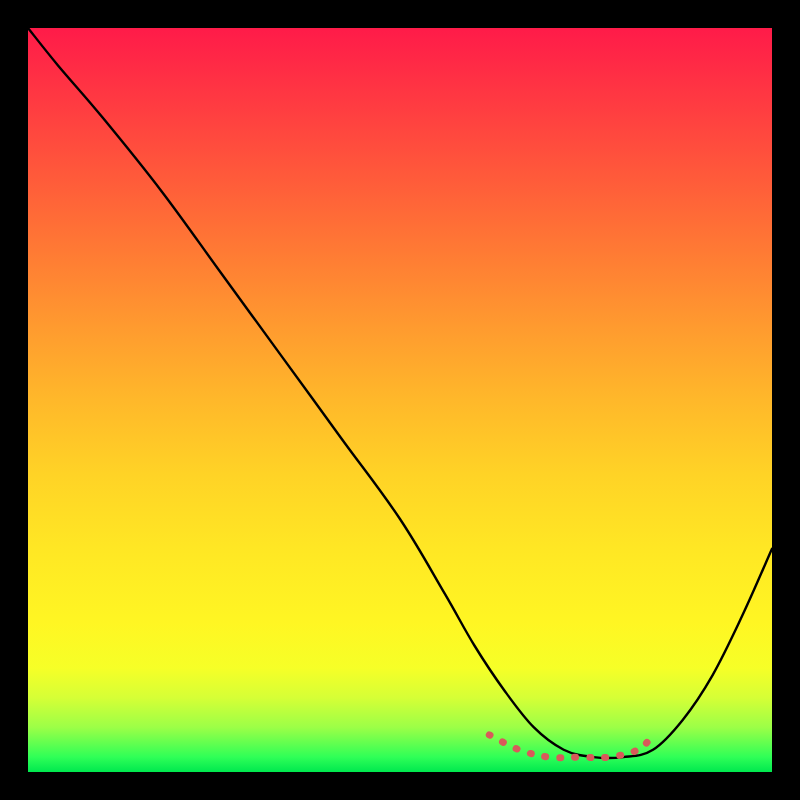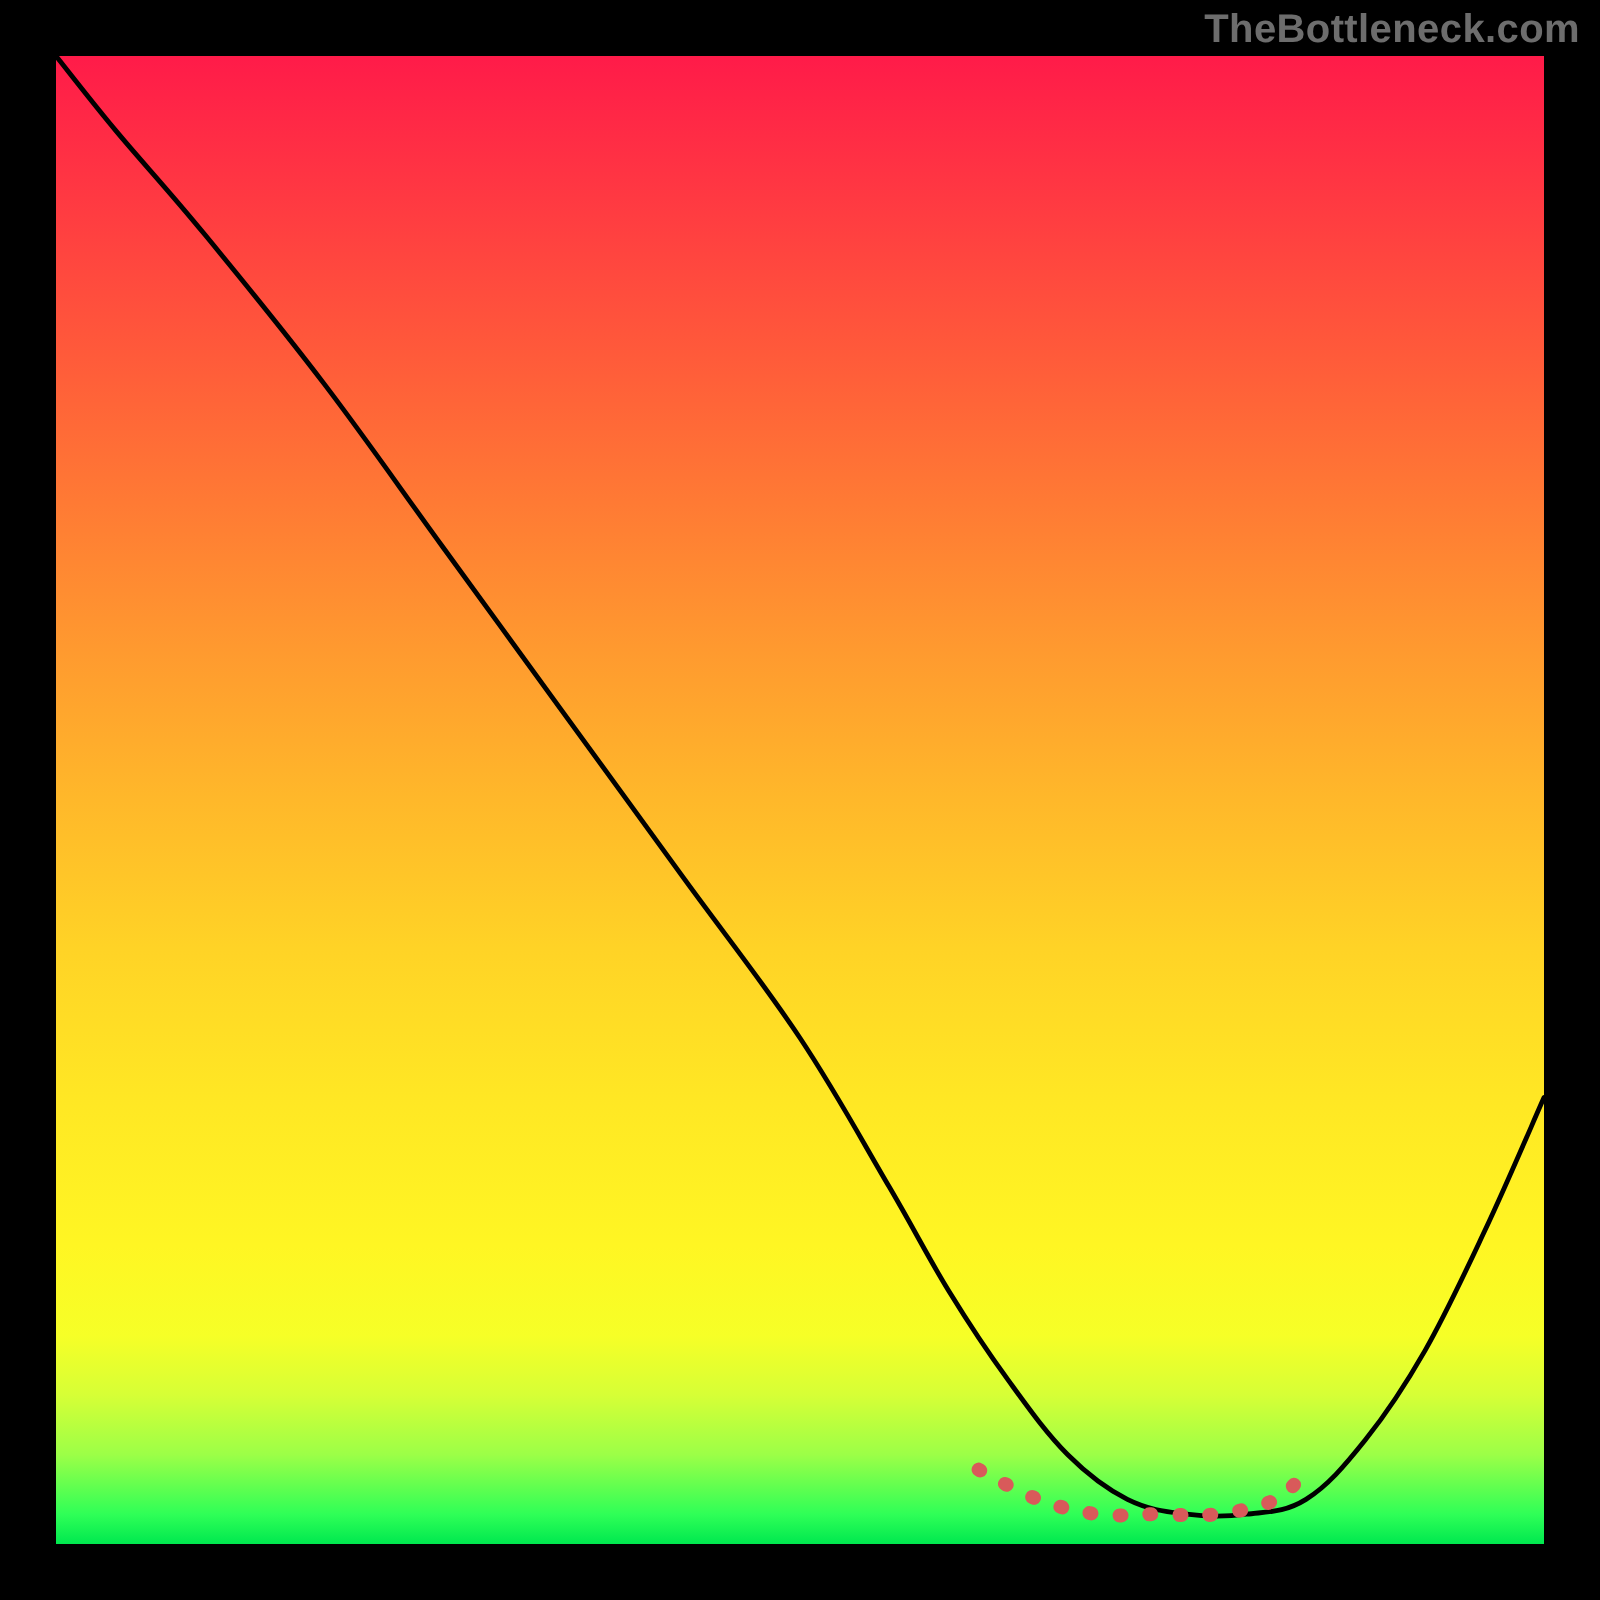--- a/index.html
+++ b/index.html
@@ -73,21 +73,20 @@
     stroke-linecap: round;
     stroke-linejoin: round;
     stroke-dasharray: 1 14;
   }
 </style>
 </head>
 <body>
 
 <div class="frame">
 
-  <div class="watermark">TheBottleneck.com</div>
 
   <div class="plot-area">
     <svg class="curves" viewBox="0 0 744 744" preserveAspectRatio="none">
       <path id="main-curve" class="curve" d="M 0.0 0.0 C 5.4 6.7, 16.4 21.1, 29.8 37.2 C 43.2 53.3, 55.7 66.5, 74.4 89.3 C 93.1 112.0, 112.5 135.6, 133.9 163.7 C 155.3 191.8, 172.0 216.1, 193.4 245.5 C 214.9 275.0, 231.5 297.9, 253.0 327.4 C 274.4 356.8, 291.1 379.7, 312.5 409.2 C 333.9 438.7, 353.3 462.9, 372.0 491.0 C 390.7 519.2, 403.2 542.7, 416.6 565.4 C 430.0 588.2, 435.7 600.1, 446.4 617.5 C 457.1 634.9, 465.4 647.4, 476.2 662.2 C 486.9 676.9, 495.2 688.6, 505.9 699.4 C 516.6 710.1, 525.0 716.3, 535.7 721.7 C 546.4 727.0, 554.7 727.8, 565.4 729.1 C 576.2 730.5, 584.5 730.5, 595.2 729.1 C 605.9 727.8, 614.2 728.4, 625.0 721.7 C 635.7 715.0, 644.0 705.3, 654.7 691.9 C 665.4 678.5, 673.8 666.0, 684.5 647.3 C 695.2 628.5, 703.5 610.5, 714.2 587.8 C 725.0 565.0, 738.6 532.9, 744.0 520.8"></path>
       <path id="dot-band" class="dots" d="M 461.3 706.8 C 466.6 709.5, 480.3 717.7, 491.0 721.7 C 501.8 725.7, 510.1 727.8, 520.8 729.1 C 531.5 730.5, 539.8 729.1, 550.6 729.1 C 561.3 729.1, 569.6 730.5, 580.3 729.1 C 591.0 727.8, 602.0 725.7, 610.1 721.7 C 618.1 717.7, 622.3 709.5, 625.0 706.8"></path>
     </svg>
   </div>
 
 </div>
 

